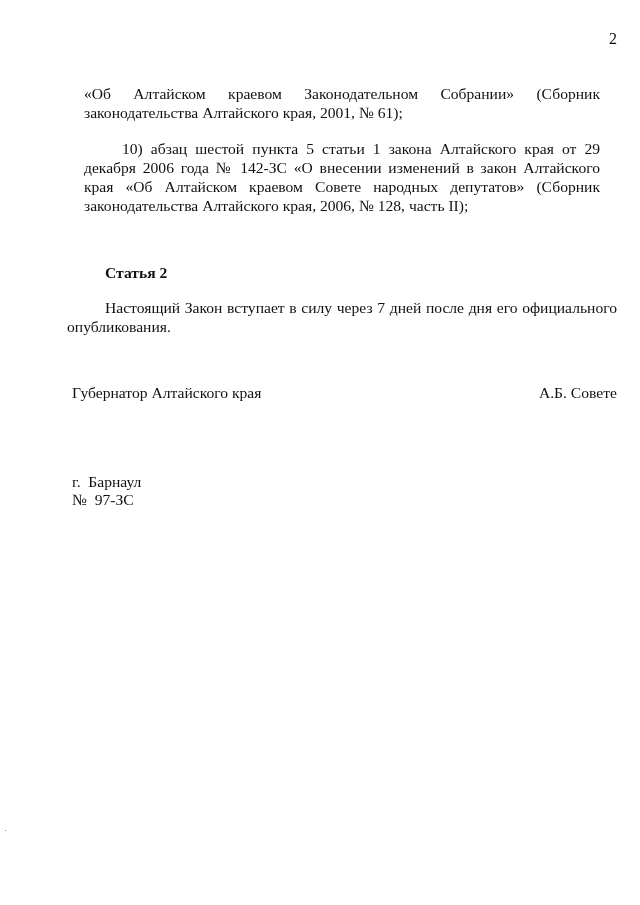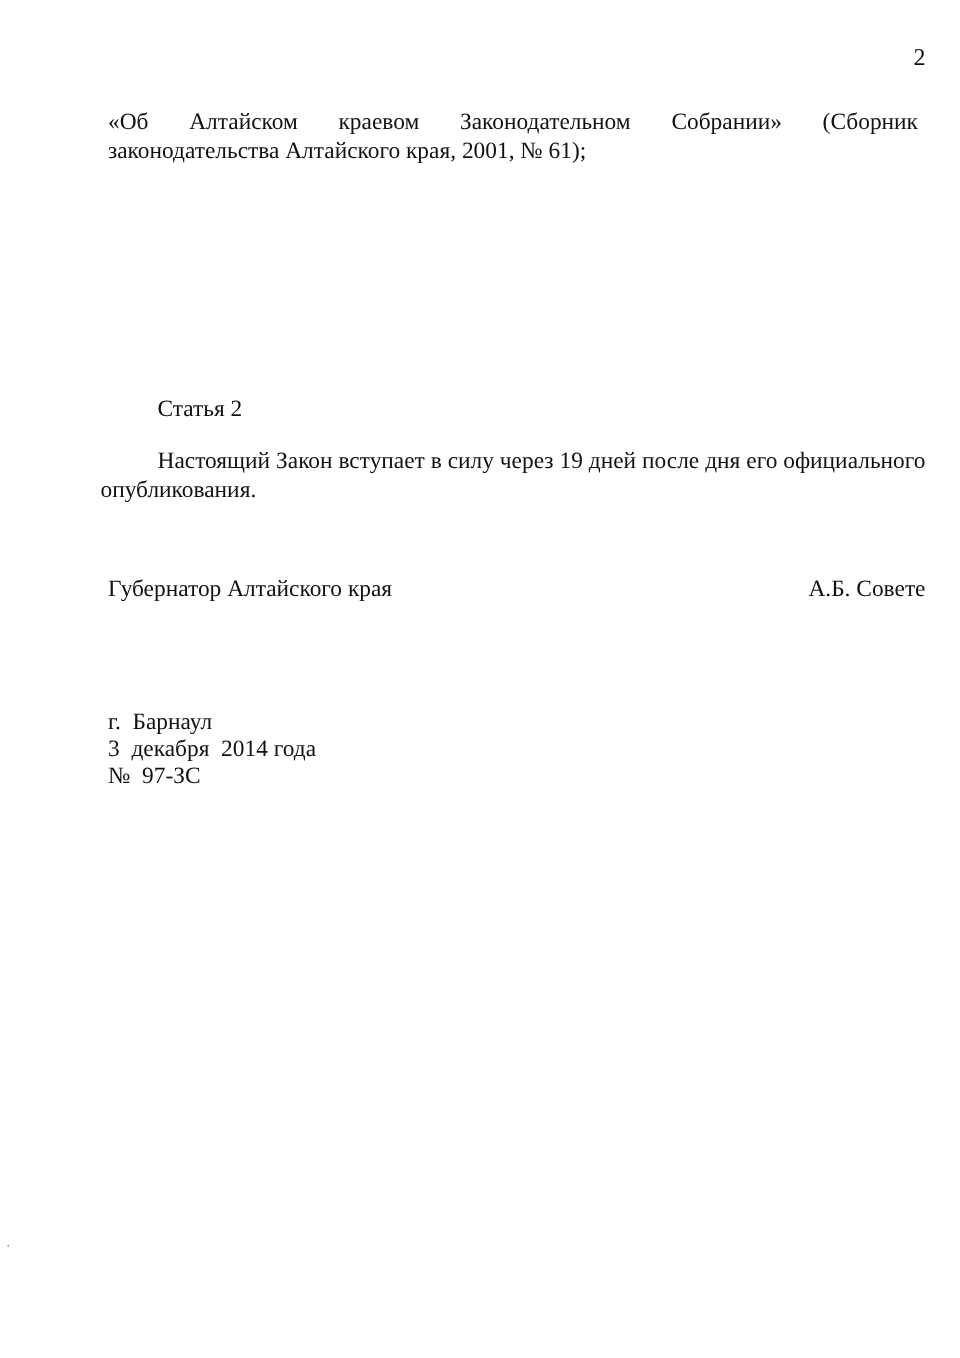--- a/index.html
+++ b/index.html
@@ -1,47 +1,47 @@
 <!DOCTYPE html>
 <html><head>
 <meta charset="utf-8">
 <style>
   html, body { margin: 0; padding: 0; background: #ffffff; }
   body { width: 640px; height: 905px; position: relative; overflow: hidden;
          font-family: "Liberation Serif", "DejaVu Serif", serif; color: #111; }
   .page-number { position: absolute; top: 30px; right: 23px; font-size: 16px; }
   .body-text { position: absolute; left: 67px; width: 550px; top: 67px;
                font-size: 15.6px; line-height: 19px; }
-  .para { margin: 5px; text-align: justify; text-align-last: left; }
+  .para { margin: 17px; text-align: justify; text-align-last: left; }
   .indent { text-indent: 38px; }
-  .heading { position: absolute; left: 105px; top: 264px; font-size: 15.6px; font-weight: normal; }
+  .heading { position: absolute; left: 105px; top: 264px; font-size: 15.6px; font-weight: bold; }
   .art-text { position: absolute; left: 67px; width: 550px; top: 298px;
               font-size: 15.6px; line-height: 19px; text-align: justify; text-align-last: left; text-indent: 38px; }
   .signature { position: absolute; left: 72px; width: 545px; top: 384px;
                font-size: 15.6px; display: flex; justify-content: space-between; align-items: center; }
   .place { position: absolute; left: 72px; top: 427px; font-size: 15.6px; line-height: 18px; margin-top: 46px; }
   .place div { white-space: pre; }
   .dot { position: absolute; left: 5px; top: 830px; width: 1px; height: 1px; background: #888; }
 </style>
 </head>
 <body>
 
 <div class="page-number">2</div>
 
 <div class="body-text">
   <p class="para">«Об Алтайском краевом Законодательном Собрании» (Сборник законодательства Алтайского края, 2001, № 61);</p>
+  <p class="para indent">10) абзац шестой пункта 5 статьи 1 закона Алтайского края от 29 декабря 2006 года № 142-ЗС «О внесении изменений в закон Алтайского края «Об Алтайском краевом Совете народных депутатов» (Сборник законодательства Алтайского края, 2006, № 128, часть II);</p>
 </div>
 
 <div class="heading">Статья 2</div>
-<p class="art-text" style="margin:0">Настоящий Закон вступает в силу через 19 дней после дня его официального опубликования.</p>
+<p class="art-text" style="margin:0">Настоящий Закон вступает в силу через 7 дней после дня его официального опубликования.</p>
 
 <div class="signature">
   <span>Губернатор Алтайского края</span>
   <span>А.Б. Совете</span>
 </div>
 
 <div class="place">
   <div>г.  Барнаул</div>
-  <div>3  декабря  2014 года</div>
   <div>№  97-ЗС</div>
 </div>
 
 <div class="dot"></div>
 
 </body></html>

